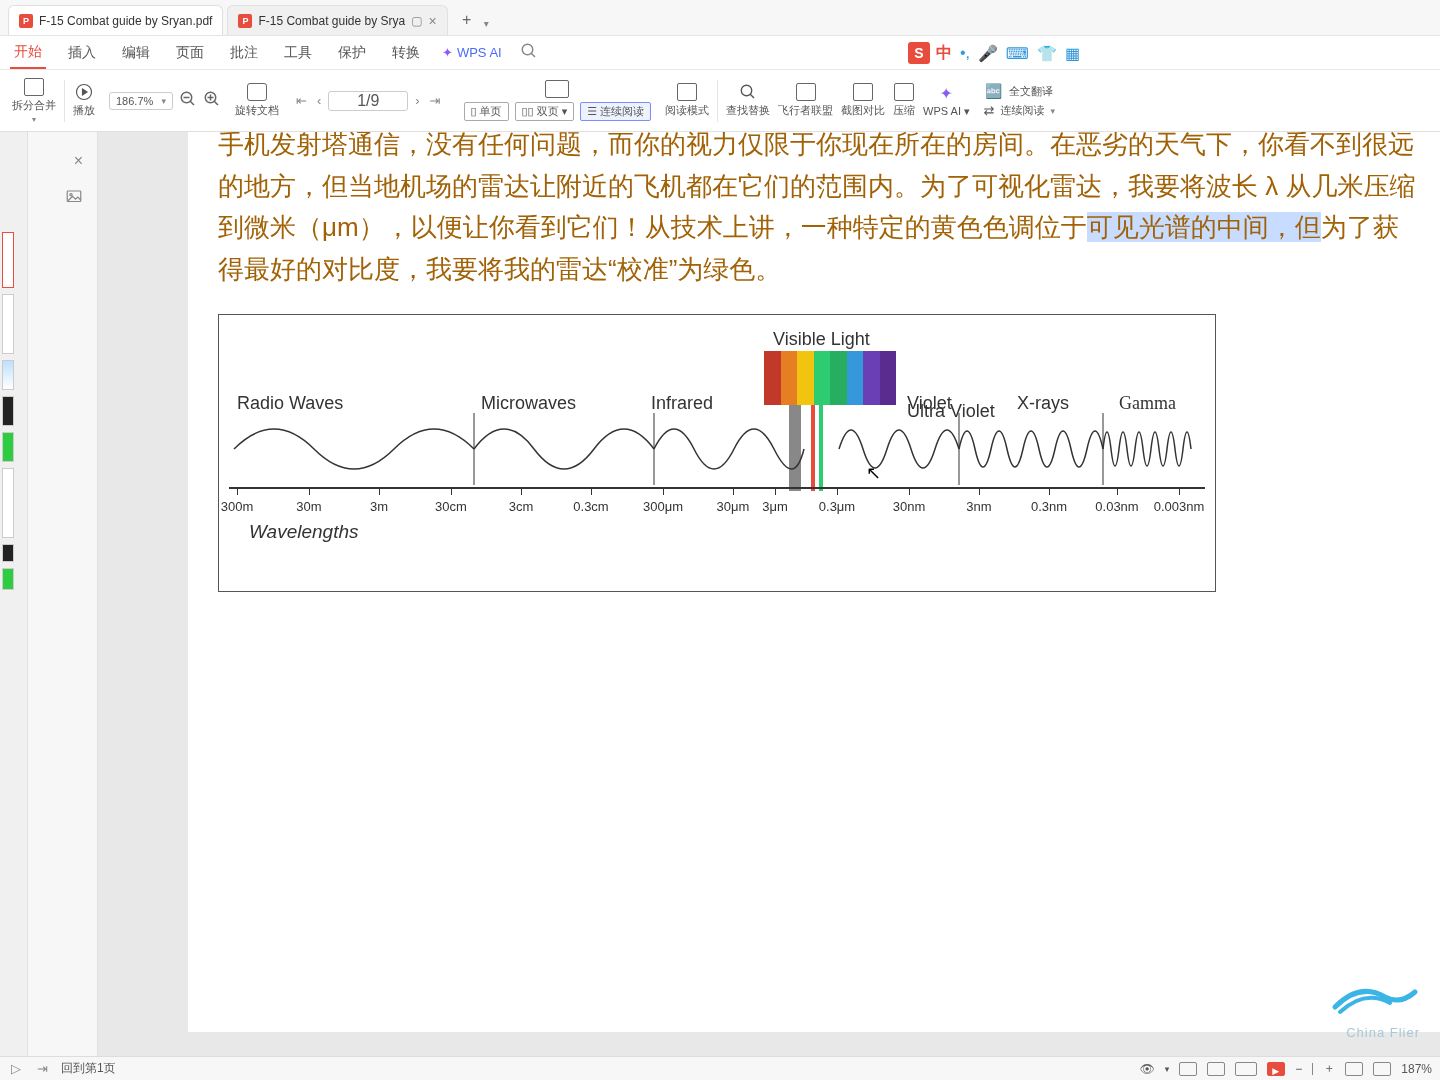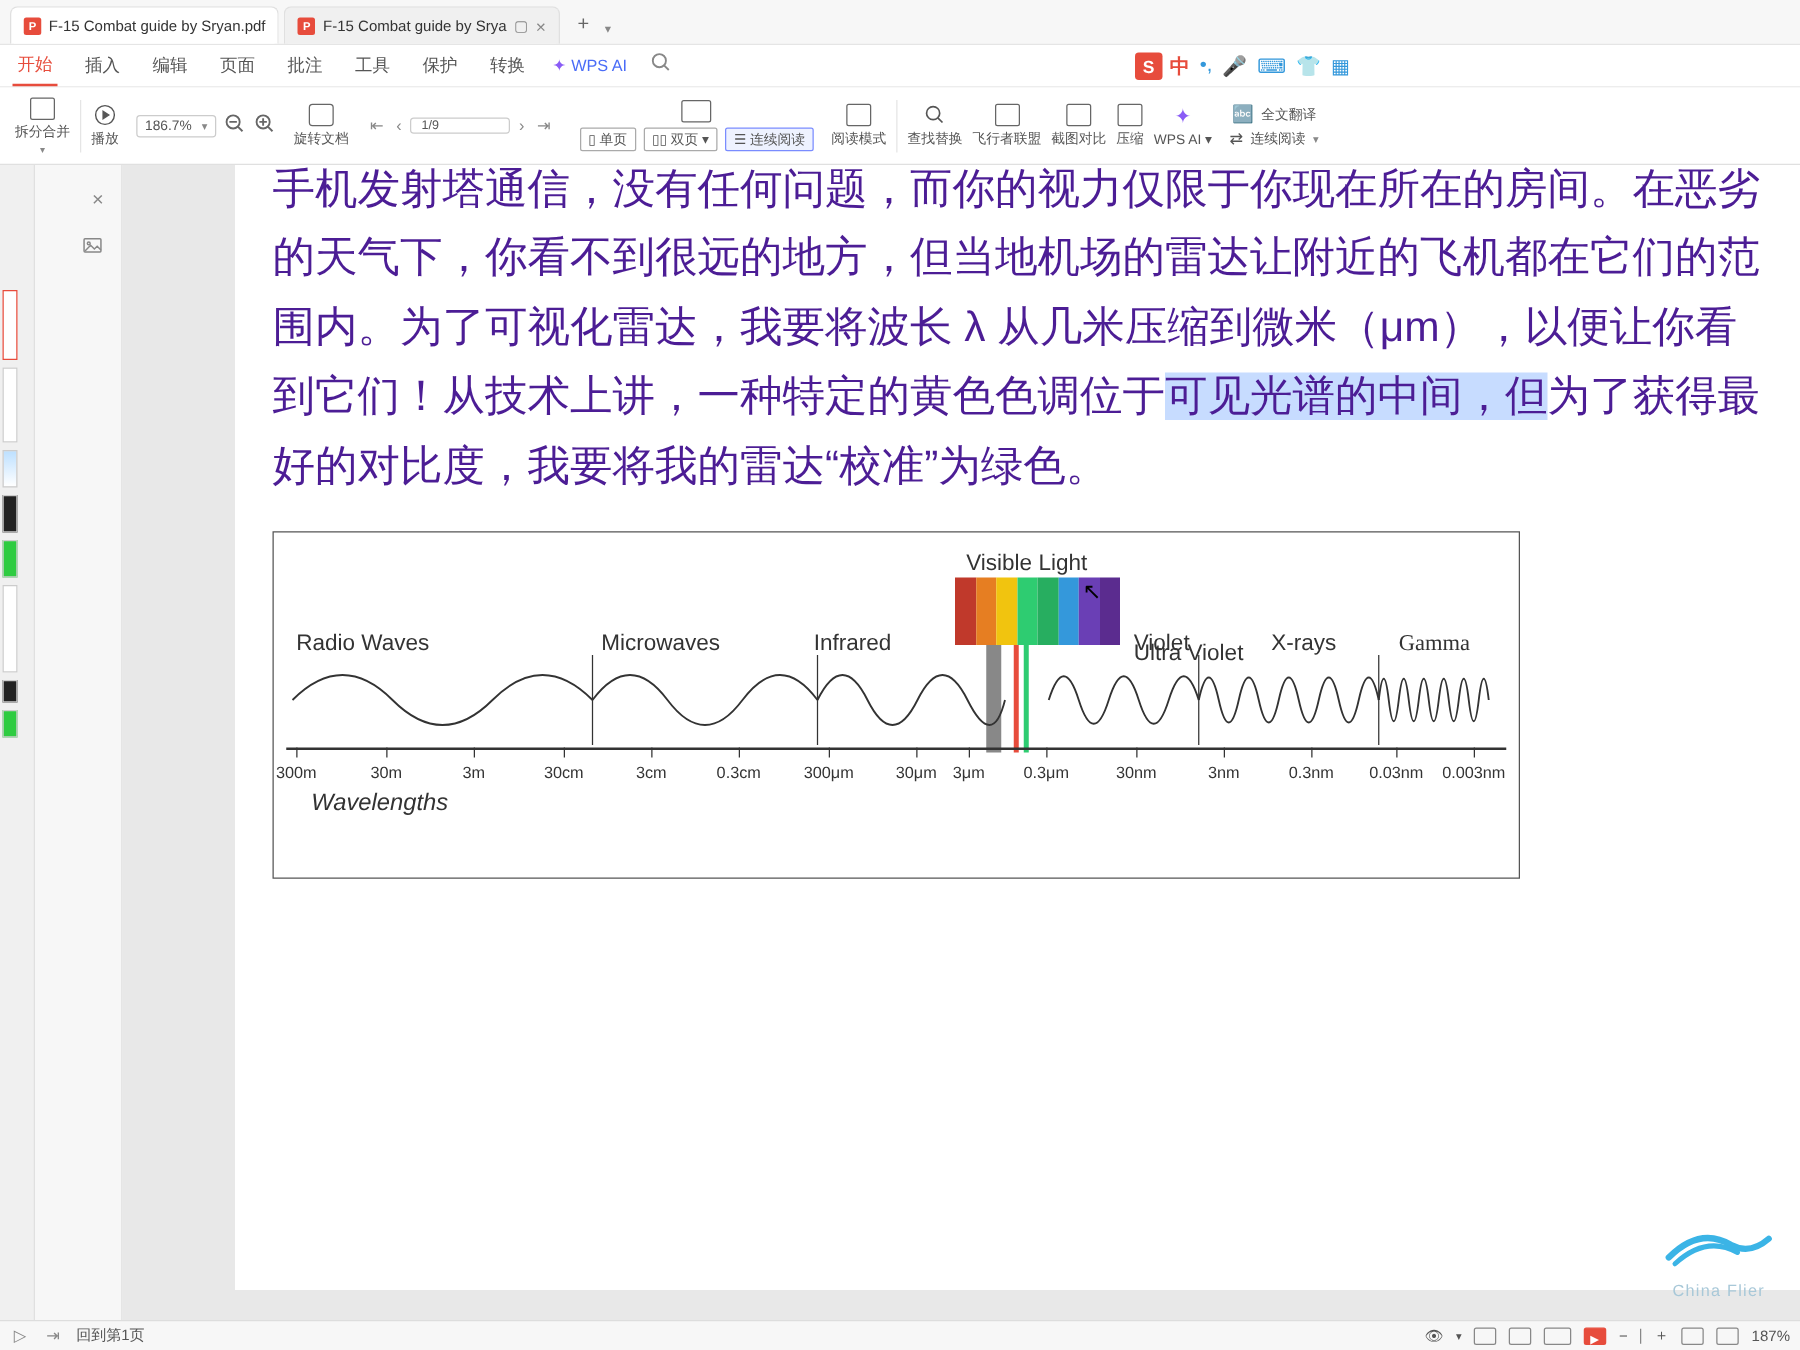--- a/index.html
+++ b/index.html
@@ -21,59 +21,59 @@
 .ime-icons{display:flex;gap:8px;align-items:center;}
 .ime-icons span{font-size:16px;}
 .toolbar{height:62px;background:#fff;display:flex;align-items:center;padding:0 8px;border-bottom:1px solid #e0e0e0;font-size:12px;color:#555;}
 .tgroup{display:flex;flex-direction:column;align-items:center;padding:0 10px;height:100%;justify-content:center;gap:4px;}
 .tgroup.row{flex-direction:row;gap:8px;}
 .tbtn{display:flex;flex-direction:column;align-items:center;gap:2px;cursor:pointer;padding:2px 4px;}
 .tlbl{font-size:11px;color:#555;}
 .ticon{width:20px;height:18px;border:1.2px solid #666;border-radius:2px;position:relative;}
 .sep{width:1px;height:42px;background:#e5e5e5;margin:0 4px;}
 .zoom-in{font-size:11px;border:1px solid #ccc;padding:2px 6px;border-radius:3px;width:64px;display:flex;justify-content:space-between;align-items:center;}
-.pagein{border:1px solid #ccc;padding:0 8px;border-radius:3px;font-size:10px;width:80px;}
+.pagein{border:1px solid #ccc;padding:0 8px;border-radius:3px;font-size:16px;width:80px;text-align:center;}
 .navarrow{color:#888;font-size:13px;padding:0 3px;}
 .small-row{display:flex;gap:6px;align-items:center;}
 .pill{border:1px solid #aaa;border-radius:2px;padding:1px 6px;font-size:11px;display:flex;align-items:center;gap:3px;}
 .pill.on{background:#eef2ff;border-color:#7a8cff;}
 .workarea{position:absolute;top:132px;bottom:24px;left:0;right:0;display:flex;}
 .leftpanel{width:70px;background:#f7f7f7;border-right:1px solid #e0e0e0;position:relative;}
 .lp-close{position:absolute;top:20px;right:14px;color:#888;font-size:16px;}
 .lp-img{position:absolute;top:56px;right:14px;color:#888;}
 .thumbs{position:absolute;left:2px;top:100px;width:12px;display:flex;flex-direction:column;gap:6px;}
 .thumb{width:12px;height:48px;background:#fff;border:1px solid #ccc;}
 .thumb.sel{border-color:#e74c3c;height:56px;}
 .thumb.dark{background:#222;height:30px;}
 .thumb.sky{background:linear-gradient(#bde0ff,#fff);height:30px;}
 .thumb.green{background:#2ecc40;height:30px;}
 .sbar{width:28px;background:#f0f0f0;border-right:1px solid #e0e0e0;}
 .page{flex:1;background:#e8e8e8;overflow:hidden;position:relative;}
 .paper{position:absolute;left:90px;top:0;width:1260px;height:900px;background:#fff;padding:0 30px;}
-.doc-text{font-size:34px;line-height:1.6;color:#4c1d95;font-family:"SimSun","STSong",serif;margin-top:-8px;}
+.doc-text{font-size:26px;line-height:1.6;color:#a16207;font-family:"SimSun","STSong",serif;margin-top:-8px;}
 .hl{background:#c7dcff;}
 .figure{border:1.5px solid #555;margin-top:24px;width:998px;height:278px;position:relative;background:#fff;}
 .spectrum{position:absolute;left:545px;top:36px;display:flex;height:54px;}
 .spectrum div{width:16.5px;height:100%;}
 .vlabel{position:absolute;left:554px;top:14px;font-size:18px;color:#333;font-family:Arial;}
 .wave-lbl{position:absolute;font-size:18px;color:#333;font-family:Arial;}
 .axis{position:absolute;left:10px;right:10px;top:172px;height:2px;background:#333;}
 .tick{position:absolute;top:172px;width:1px;height:8px;background:#333;}
 .tickl{position:absolute;top:184px;font-size:13px;color:#333;transform:translateX(-50%);}
 .wl{position:absolute;left:30px;top:206px;font-size:19px;font-style:italic;color:#333;}
 .nasa{font-style:italic;font-size:24px;color:#444;margin-top:6px;font-family:"Times New Roman",serif;}
 .wave-svg{position:absolute;left:10px;top:94px;}
 .vbar{position:absolute;top:90px;width:12px;height:86px;}
 .statusbar{position:absolute;bottom:0;left:0;right:0;height:24px;background:#f7f7f7;border-top:1px solid #ddd;display:flex;align-items:center;font-size:12px;color:#555;padding:0 8px;gap:10px;}
 .sb-right{margin-left:auto;display:flex;align-items:center;gap:10px;}
 .sb-ico{width:18px;height:14px;border:1px solid #888;border-radius:2px;}
 .sb-red{background:#e74c3c;border-color:#e74c3c;}
 .watermark{position:absolute;right:20px;bottom:40px;text-align:right;pointer-events:none;}
 .wm-logo{font-size:30px;color:#3bb4e6;font-weight:bold;font-style:italic;letter-spacing:1px;}
-.wm-sub{font-size:13px;color:#a8c8d8;letter-spacing:1px;text-align:center;}
+.wm-sub{font-size:13px;color:#a8c8d8;letter-spacing:1px;}
 .cursor-arrow{position:absolute;left:866px;top:462px;font-size:18px;color:#000;pointer-events:none;z-index:50;}
 svg.icon{width:18px;height:18px;}
 </style>
 </head>
 <body>
 
 <div class="tabbar">
   <div class="tab">
     <span class="tab-icon">P</span>
     <span>F-15 Combat guide by Sryan.pdf</span>

